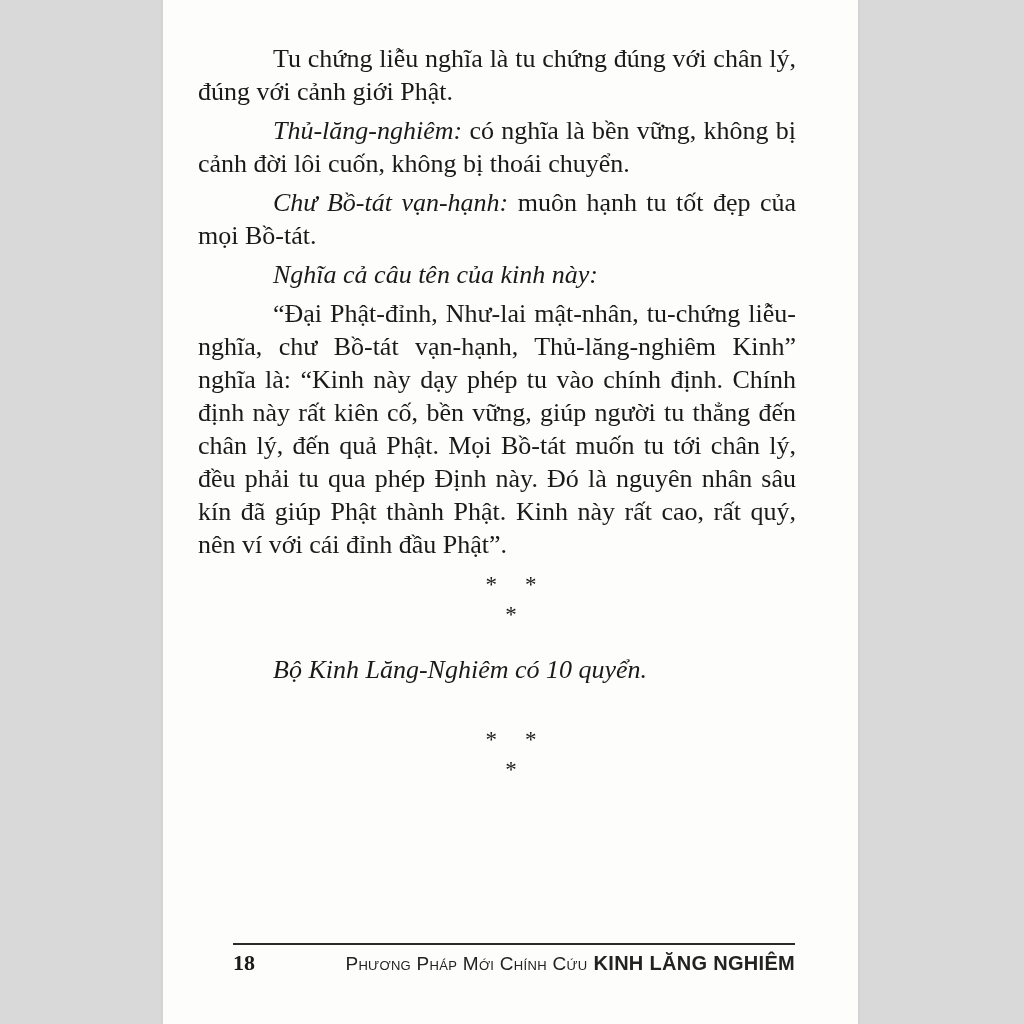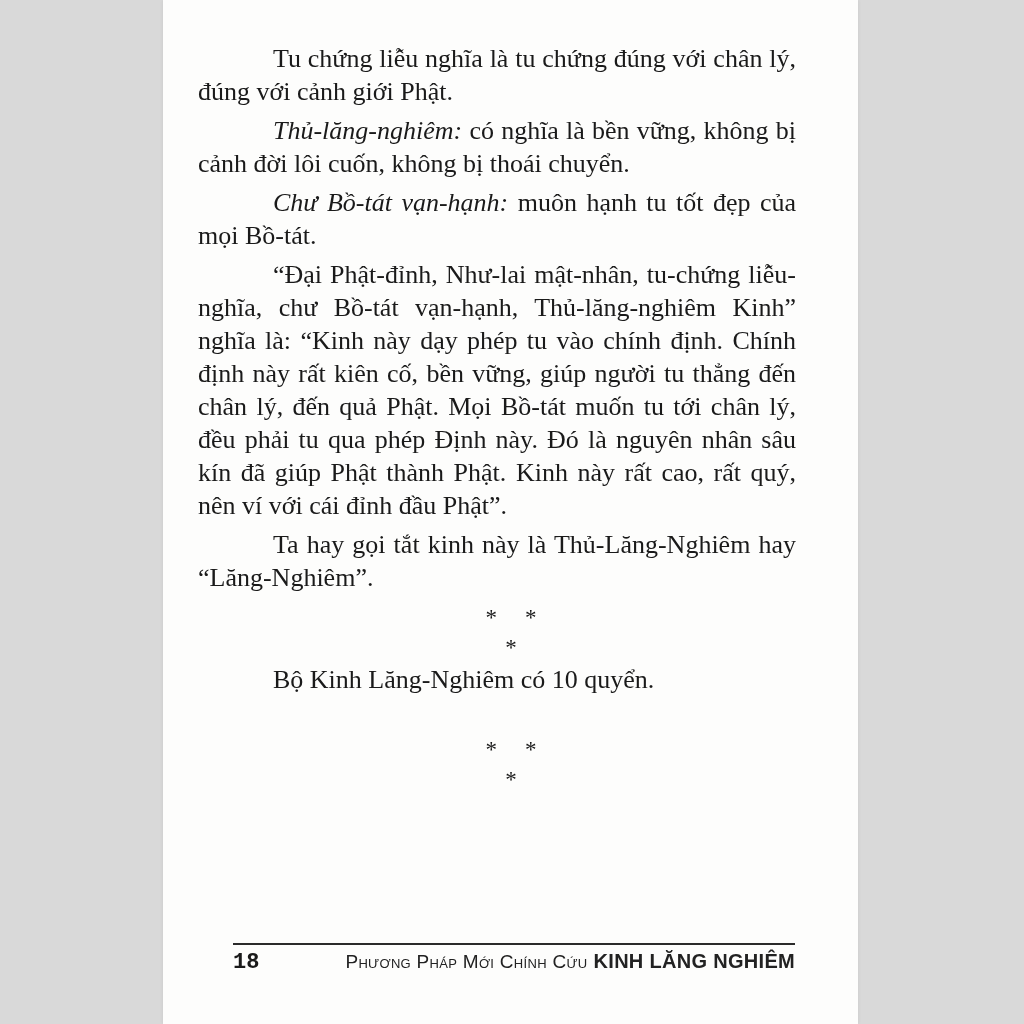--- a/index.html
+++ b/index.html
@@ -48,35 +48,35 @@
     display: flex;
     justify-content: center;
     gap: 28px;
     align-items: center;
   }
   .statement {
     margin: 0;
     text-indent: 75px;
     text-align: left;
   }
-  .statement.first { margin-top: 1px; }
+  .statement.first { margin-top: 24px; font-style: italic; }
   .statement.second { margin-top: 9px; }
   .sep.second { margin-top: 38px; }
   .footer {
     position: absolute;
     left: 70px; top: 943px;
     width: 562px;
     border-top: 2px solid #2a2a2a;
     padding-top: 5px;
     display: flex;
     justify-content: space-between;
     align-items: baseline;
   }
   .page-number {
-    font-family: Liberation Mono, monospace;
+    font-family: Liberation Serif, serif;
     font-weight: bold;
     font-size: 22px;
     color: #1a1a1a;
     text-align: center;
   }
   .running-title {
     font-family: "Liberation Sans", "DejaVu Sans", sans-serif;
     white-space: nowrap;
     color: #222222;
   }
@@ -99,24 +99,24 @@
   <div class="paper">
 
     <div class="text-block">
 
       <p class="para"><i></i><span>Tu chứng liễu nghĩa là tu chứng đúng với chân lý, đúng với cảnh giới Phật.</span></p>
 
       <p class="para"><i>Thủ-lăng-nghiêm:</i><span> có nghĩa là bền vững, không bị cảnh đời lôi cuốn, không bị thoái chuyển.</span></p>
 
       <p class="para"><i>Chư Bồ-tát vạn-hạnh:</i><span> muôn hạnh tu tốt đẹp của mọi Bồ-tát.</span></p>
 
+      <p class="para"><i>Nghĩa cả câu tên của kinh này:</i><span></span></p>
 
       <p class="para"><i></i><span>“Đại Phật-đỉnh, Như-lai mật-nhân, tu-chứng liễu-nghĩa, chư Bồ-tát vạn-hạnh, Thủ-lăng-nghiêm Kinh” nghĩa là: “Kinh này dạy phép tu vào chính định. Chính định này rất kiên cố, bền vững, giúp người tu thẳng đến chân lý, đến quả Phật. Mọi Bồ-tát muốn tu tới chân lý, đều phải tu qua phép Định này. Đó là nguyên nhân sâu kín đã giúp Phật thành Phật. Kinh này rất cao, rất quý, nên ví với cái đỉnh đầu Phật”.</span></p>
 
-      <p class="para"><i></i><span>Ta hay gọi tắt kinh này là Thủ-Lăng-Nghiêm hay “Lăng-Nghiêm”.</span></p>
 
       <div class="sep">
         <div class="sep-row">
             <span>*</span>
             <span>*</span>
           </div>
         <div class="sep-row">
             <span>*</span>
           </div>
       </div>

